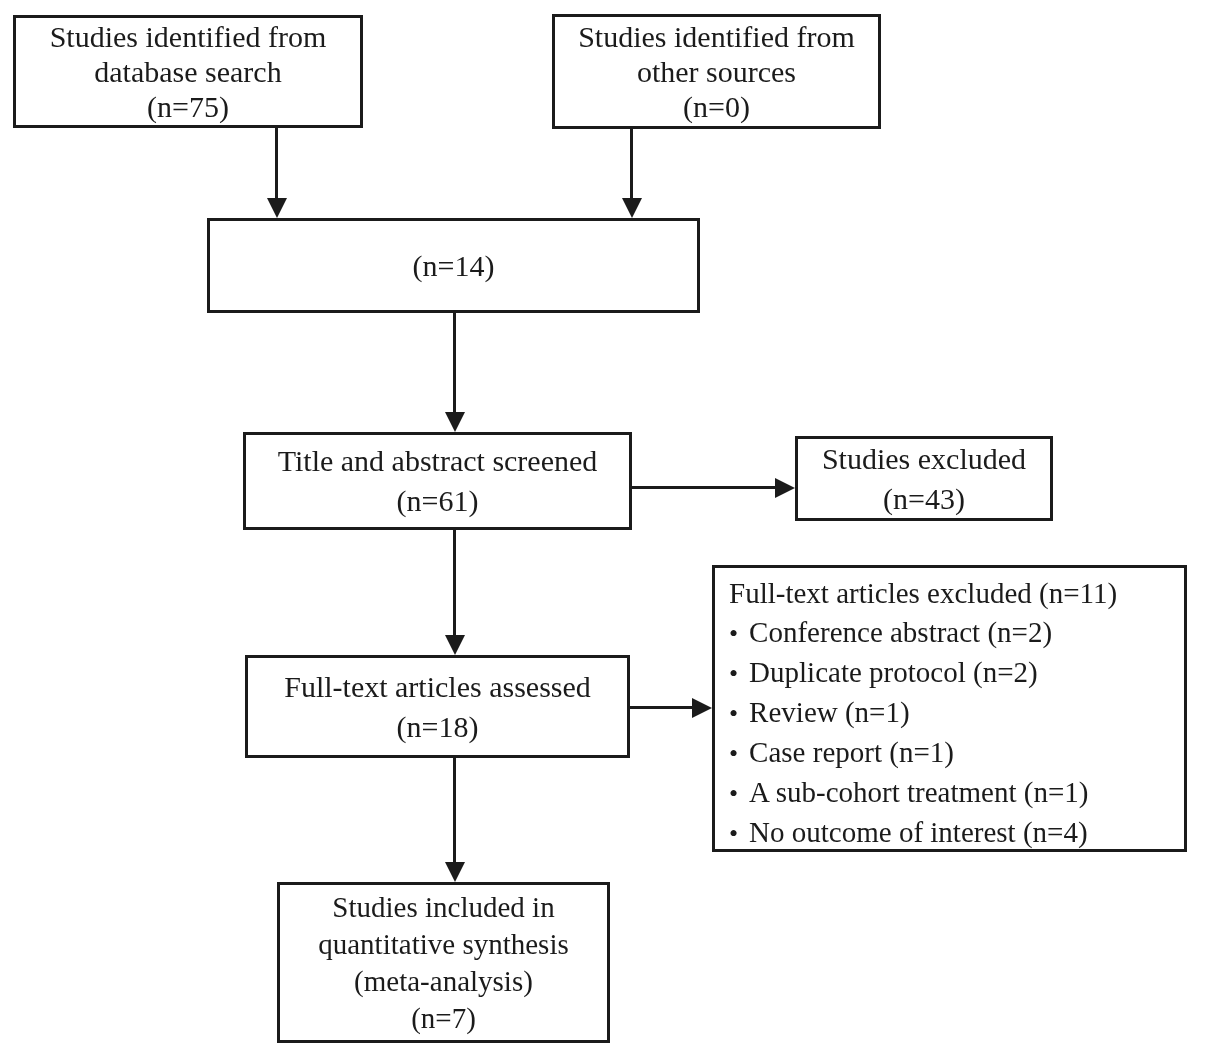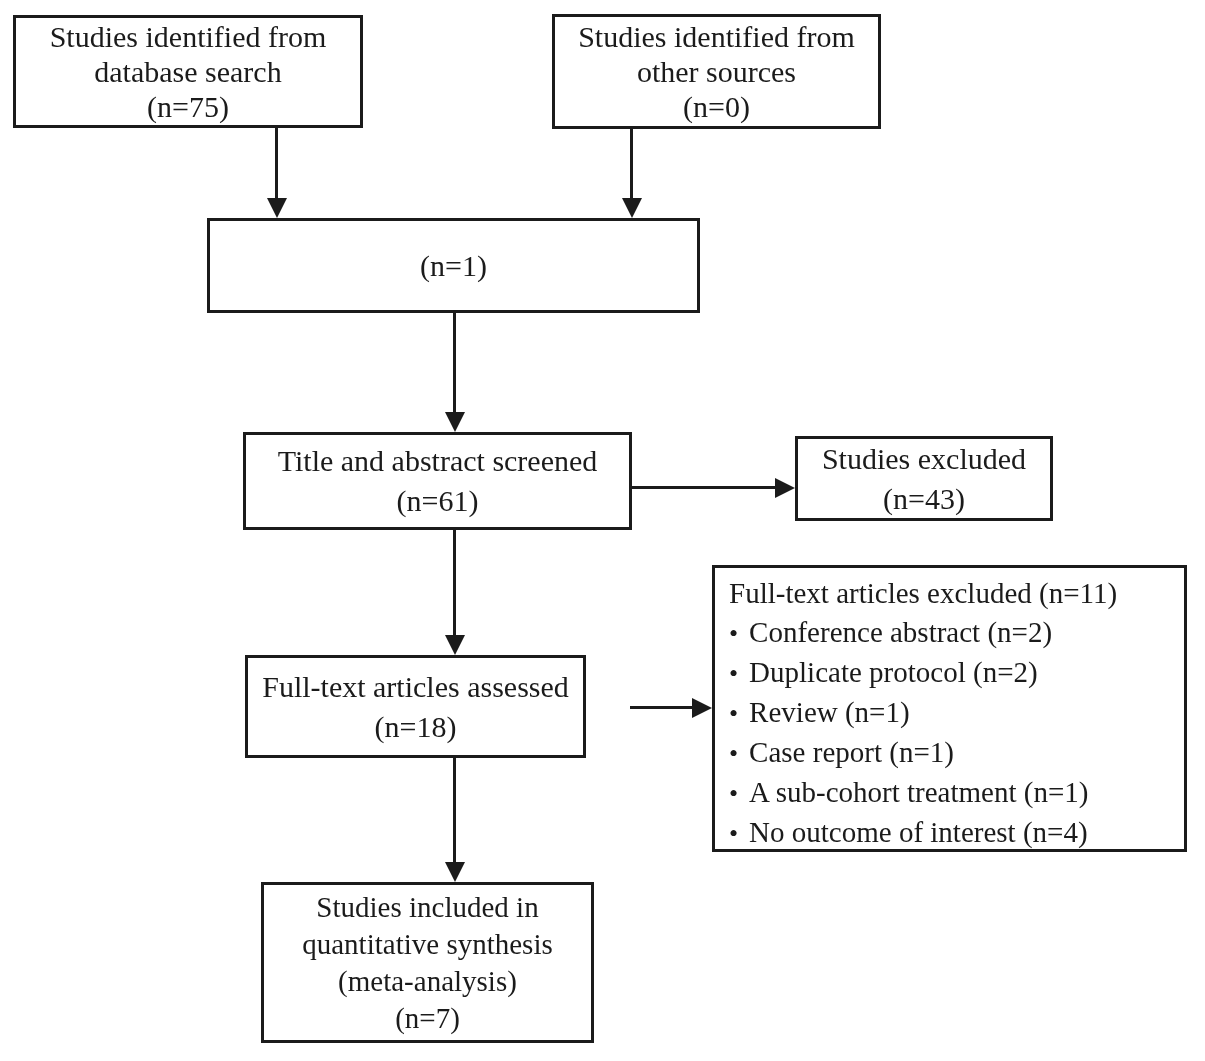--- a/index.html
+++ b/index.html
@@ -51,21 +51,21 @@
     <div class="bline">(n=0)</div>
   </div>
 
   <div class="vshaft" style="left:275px; top:128px; height:72px;"></div>
   <div class="head-down" style="left:267px; top:198px;"></div>
 
   <div class="vshaft" style="left:630px; top:129px; height:71px;"></div>
   <div class="head-down" style="left:622px; top:198px;"></div>
 
   <div class="box" style="left:207px; top:218px; width:493px; height:95px; line-height:40px;">
-    <div class="bline">(n=1)</div>
+    <div class="bline">(n=14)</div>
   </div>
 
   <div class="vshaft" style="left:453px; top:313px; height:101px;"></div>
   <div class="head-down" style="left:445px; top:412px;"></div>
 
   <div class="box" style="left:243px; top:432px; width:389px; height:98px; line-height:40px;">
     <div class="bline">Title and abstract screened</div>
     <div class="bline">(n=61)</div>
   </div>
 
@@ -73,21 +73,21 @@
   <div class="head-right" style="left:775px; top:478px;"></div>
 
   <div class="box" style="left:795px; top:436px; width:258px; height:85px; line-height:40px;">
     <div class="bline">Studies excluded</div>
     <div class="bline">(n=43)</div>
   </div>
 
   <div class="vshaft" style="left:453px; top:530px; height:107px;"></div>
   <div class="head-down" style="left:445px; top:635px;"></div>
 
-  <div class="box" style="left:245px; top:655px; width:341px; height:103px; line-height:40px;">
+  <div class="box" style="left:245px; top:655px; width:385px; height:103px; line-height:40px;">
     <div class="bline">Full-text articles assessed</div>
     <div class="bline">(n=18)</div>
   </div>
 
   <div class="hshaft" style="left:630px; top:706px; width:64px;"></div>
   <div class="head-right" style="left:692px; top:698px;"></div>
 
   <div class="box box-list" style="left:712px; top:565px; width:475px; height:287px;">
     <div class="bline">Full-text articles excluded (n=11)</div>
     <div class="list-item">
@@ -112,20 +112,20 @@
     </div>
     <div class="list-item">
       <span class="bullet">•</span>
       <span>No outcome of interest (n=4)</span>
     </div>
   </div>
 
   <div class="vshaft" style="left:453px; top:758px; height:106px;"></div>
   <div class="head-down" style="left:445px; top:862px;"></div>
 
-  <div class="box box-4line" style="left:261px; top:882px; width:333px; height:161px;">
+  <div class="box box-4line" style="left:277px; top:882px; width:333px; height:161px;">
     <div class="bline">Studies included in</div>
     <div class="bline">quantitative synthesis</div>
     <div class="bline">(meta-analysis)</div>
     <div class="bline">(n=7)</div>
   </div>
 
 </div>
 
 </body></html>

